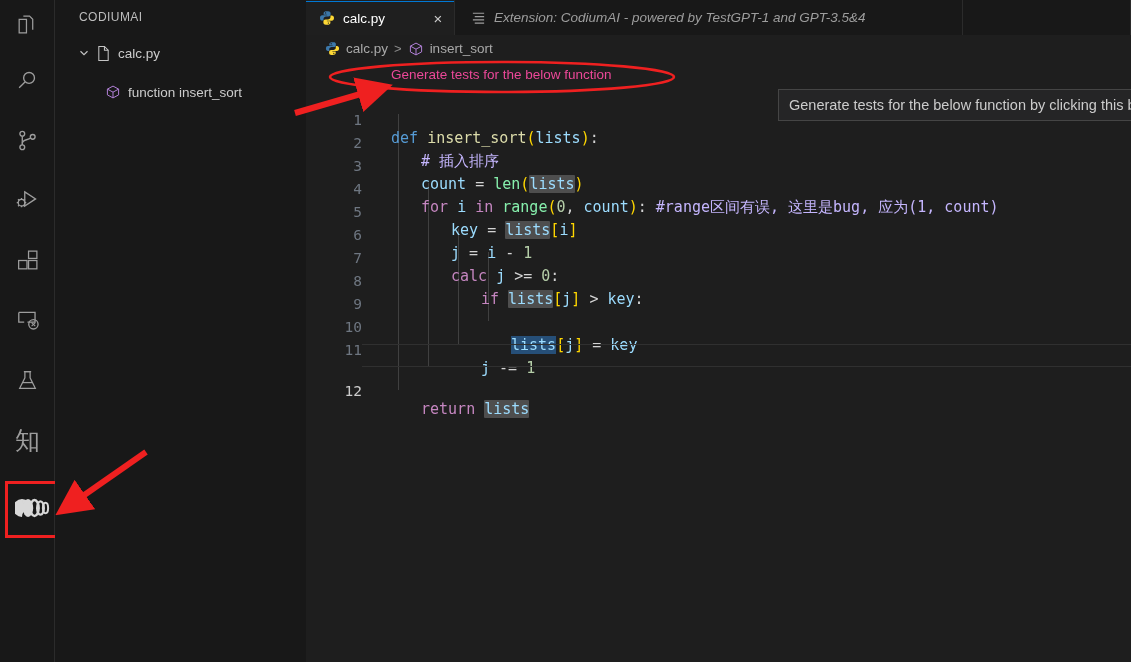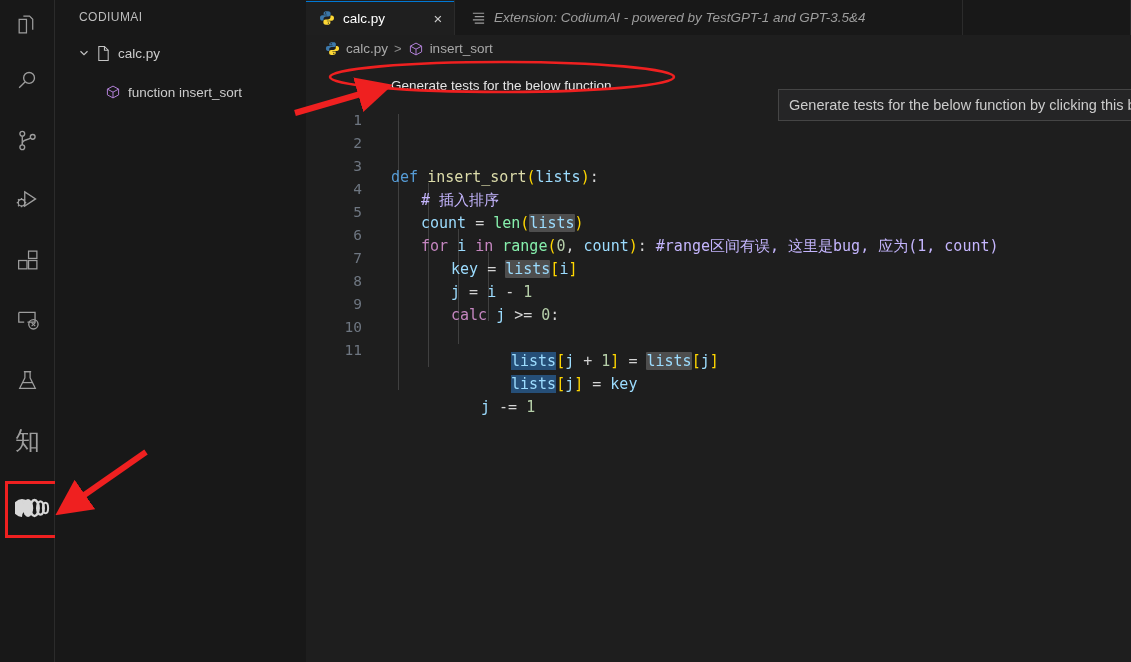--- a/index.html
+++ b/index.html
@@ -106,36 +106,36 @@
   .bc-sep{margin:0 6px;color:#8c8c8c;font-size:13px;}
 
   
   .code-surface{
     position:absolute;left:0;top:62px;width:825px;height:600px;
     background:#1e1e1e;
     font-family:"DejaVu Sans Mono", monospace;
     font-size:15px;
   }
   .codelens{
-    position:absolute;left:85px;top:16px;
+    position:absolute;left:85px;top:5px;
     font-family:"Liberation Sans", sans-serif;
-    font-size:13.5px;color:#e5e5e5;white-space:nowrap;
+    font-size:13.5px;color:#ec4899;white-space:nowrap;
     cursor:pointer;
   }
   .line{
     position:absolute;left:0;width:825px;height:23px;
     white-space:pre;
   }
   .lnum{
     position:absolute;left:0;width:56px;text-align:right;
     color:#6e7681;font-size:14.5px;line-height:23px;
   }
   .line.active .lnum{color:#cccccc;}
   .ltext{
-    position:absolute;left:85px;line-height:23px;color:#d4d4d4;margin-top:39px;
+    position:absolute;left:85px;line-height:23px;color:#d4d4d4;
   }
   .active-line-bg{
     position:absolute;left:56px;top:0;width:769px;height:23px;
     border-top:1px solid #303030;border-bottom:1px solid #303030;
     box-sizing:border-box;
   }
   .indent{
     position:absolute;width:1px;background:#404040;
   }
 
@@ -378,37 +378,42 @@
         <span class="ltext" style="left:145px;"><span class="t-var">j</span> <span class="t-op">=</span> <span class="t-var">i</span> <span class="t-op">-</span> <span class="t-num">1</span></span>
       </div>
 
       <div class="line" style="top:167px;">
         <span class="lnum">7</span>
         <span class="ltext" style="left:145px;"><span class="t-kw2">calc</span> <span class="t-var">j</span> <span class="t-op">&gt;=</span> <span class="t-num">0</span><span class="t-plain">:</span></span>
       </div>
 
       <div class="line" style="top:190px;">
         <span class="lnum">8</span>
+        <span class="ltext" style="left:175px;"><span class="t-kw2">if</span> <span class="t-var hl-word">lists</span><span class="t-br1">[</span><span class="t-var">j</span><span class="t-br1">]</span> <span class="t-op">&gt;</span> <span class="t-var">key</span><span class="t-plain">:</span></span>
       </div>
 
       <div class="line" style="top:213px;">
         <span class="lnum">9</span>
-        <span class="ltext" style="left:205px;"><span class="t-var hl-sel">lists</span><span class="t-br1">[</span><span class="t-var">j</span> <span class="t-op">+</span> <span class="t-num">1</span><span class="t-br1">]</span> <span class="t-op">=</span> <span class="t-var hl-word">lists</span><span class="t-br1">[</span><span class="t-var">j</span><span class="t-br1">]</span></span>
       </div>
 
       <div class="line" style="top:236px;">
         <span class="lnum">10</span>
         <span class="ltext" style="left:205px;"><span class="t-var hl-sel">lists</span><span class="t-br1">[</span><span class="t-var">j</span><span class="t-br1">]</span> <span class="t-op">=</span> <span class="t-var">key</span></span>
       </div>
 
       <div class="line" style="top:259px;">
         <span class="lnum">11</span>
         <span class="ltext" style="left:175px;"><span class="t-var">j</span> <span class="t-op">-=</span> <span class="t-num">1</span></span>
       </div>
 
+      <div class="line active" style="top:282px;">
+        <div class="active-line-bg"></div>
+        <span class="lnum">12</span>
+        <span class="ltext" style="left:115px;"><span class="t-kw2">return</span> <span class="t-var hl-word">lists</span></span>
+      </div>
 
     </div>
 
     <div class="tooltip">Generate tests for the below function by clicking this button</div>
   </div>
 
   <svg class="anno" width="1131" height="662" viewBox="0 0 1131 662" style="left:0;top:0;">
     <defs>
       <marker id="arrowhead" markerWidth="6" markerHeight="6" refX="1" refY="3" orient="auto">
         <path d="M0,0 L6,3 L0,6 z" fill="#ef2020"></path>

